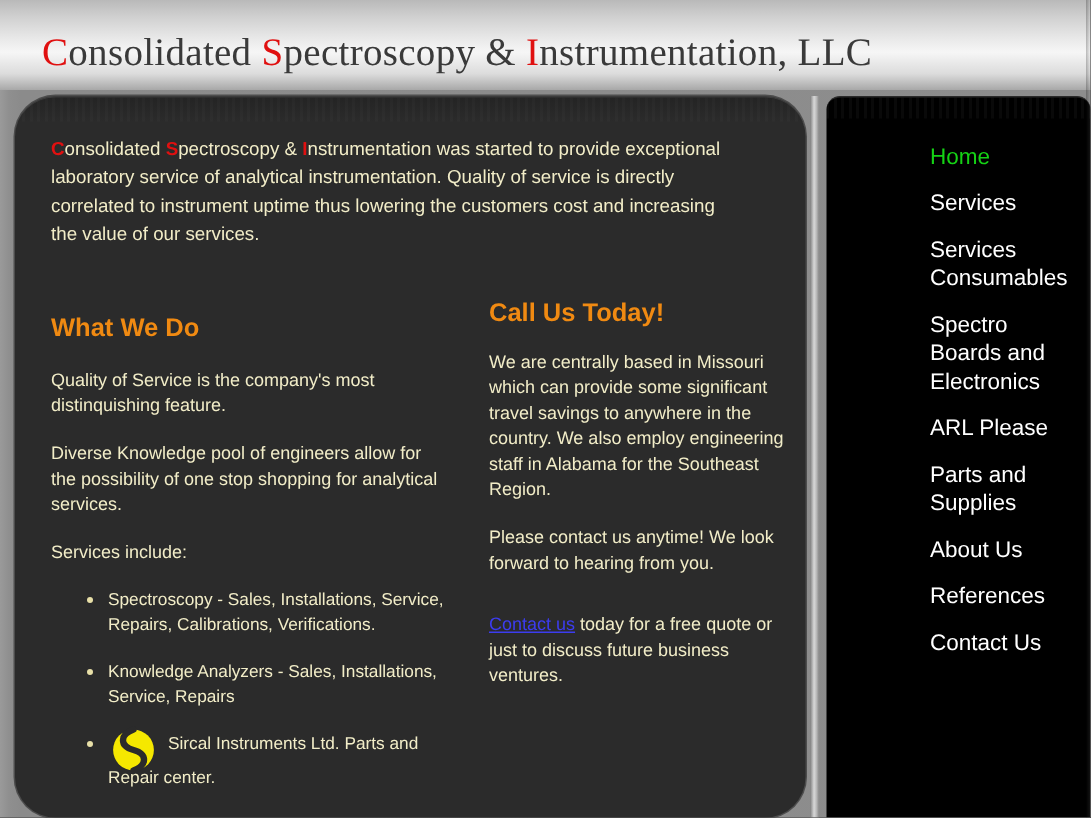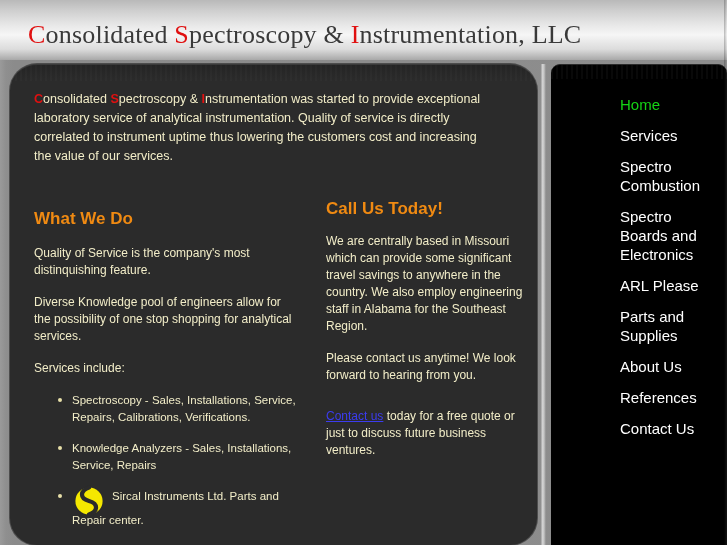--- a/index.html
+++ b/index.html
@@ -291,21 +291,21 @@
 
   <div id="nav-panel">
     <ul id="nav-list">
         <li class="active">
           <a href="#">Home</a>
         </li>
         <li>
           <a href="#">Services</a>
         </li>
         <li>
-          <a href="#">Spectro Combustion</a>
+          <a href="#">Services Consumables</a>
         </li>
         <li>
           <a href="#">Spectro Boards and Electronics</a>
         </li>
         <li>
           <a href="#">ARL Please</a>
         </li>
         <li>
           <a href="#">Parts and Supplies</a>
         </li>

